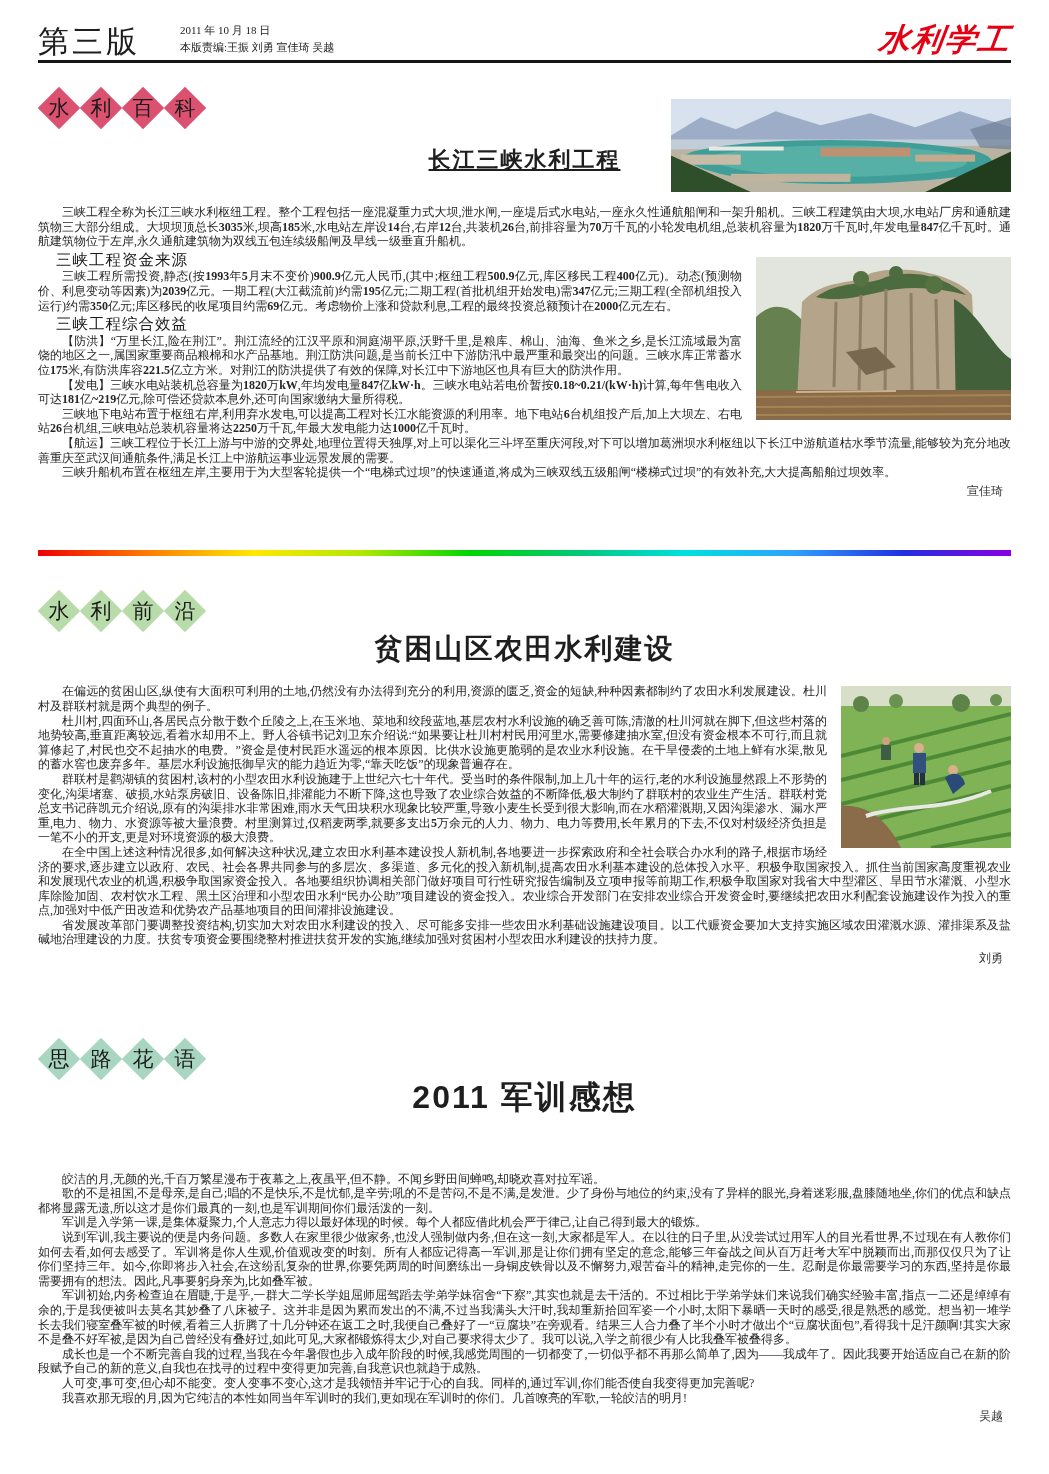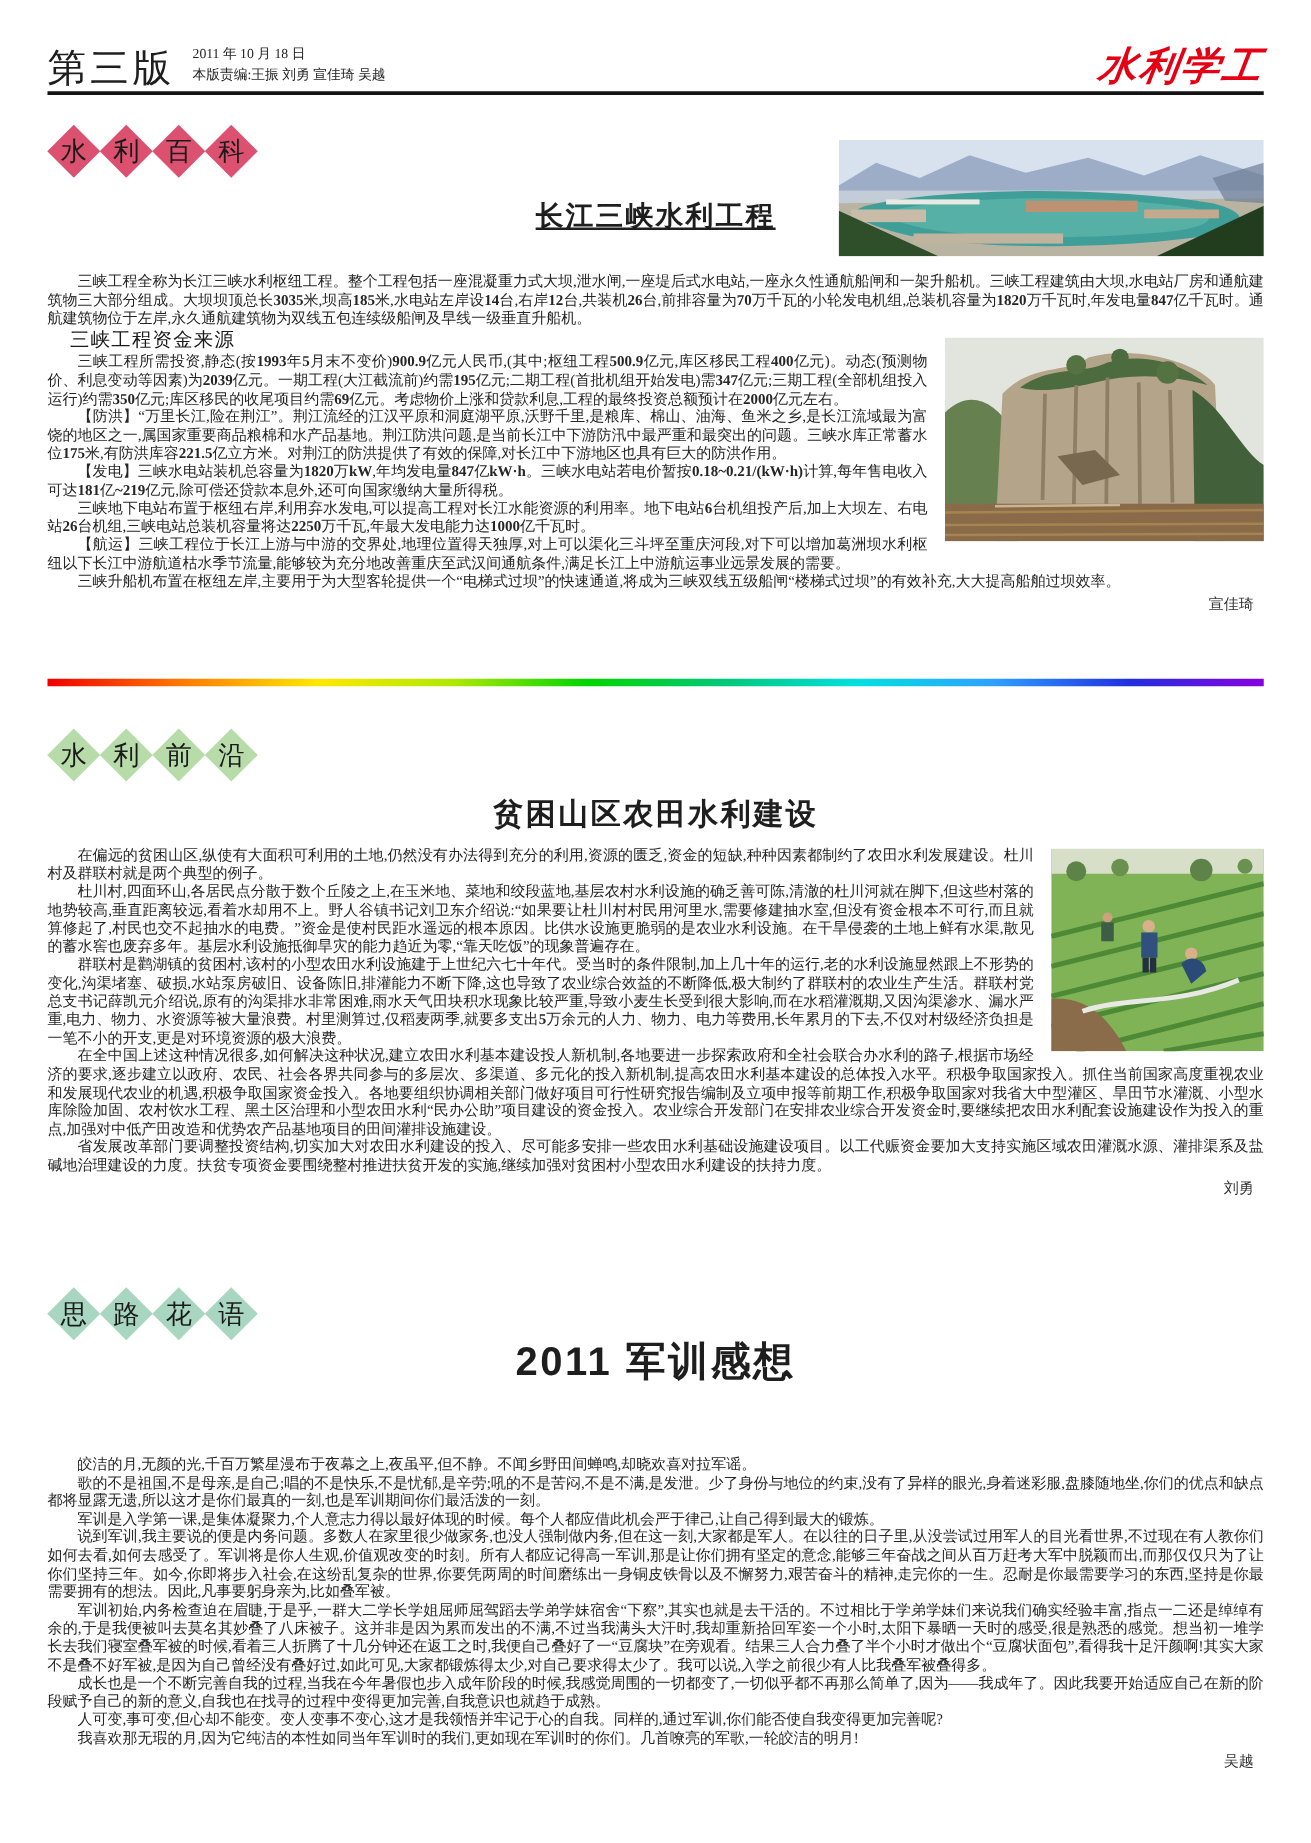--- a/index.html
+++ b/index.html
@@ -4,22 +4,23 @@
 <style>
   html,body { margin:0; padding:0; background:#fff; }
   .page {
     position:relative; width:1049px; height:1474px; background:#ffffff;
     font-family:"Liberation Serif","DejaVu Serif",serif; color:#1e1e1e;
     overflow:hidden;
   }
   
   .masthead-row {
     display:flex; align-items:flex-end;
-    margin:0 38px; padding:35px 0 3px 0;
+    margin:0 38px; padding:22px 0 3px 0;
     border-bottom:3px solid #141414;
+    gap:26px;
   }
   .edition { font-size:31px; letter-spacing:3px; line-height:1; }
   .pub-meta { margin-left:14px; font-size:11px; line-height:1.55; padding-bottom:1px; color:#222; }
   .masthead-title {
     margin-left:auto; font-size:31px; font-weight:bold; font-style:italic;
     transform:skewX(-8deg); letter-spacing:2px; line-height:1; padding-bottom:2px;
   }
   
   .tiles { display:flex; }
   .tile {
@@ -46,21 +47,21 @@
   .author { text-align:right; font-size:12px; margin-top:4px; padding-right:8px; color:#333; }
   
   .art1-head { height:118px; margin-top:24px; }
   .art1-head .art-title { top:58px;text-decoration:underline; }
   .photo-panorama { position:absolute; right:0; top:12px; width:340px; height:93px; }
   .photo-cliff { float:right; width:255px; height:163px; margin:4px 0 6px 14px; }
   
   .divider { height:6px; margin:52px 38px 0 38px; }
   
   .art2-head { height:82px; margin-top:34px; }
-  .art2-head .art-title { top:52px; font-size:24px; }
+  .art2-head .art-title { top:40px; font-size:28px; }
   .art2-body { margin-top:12px; }
   .photo-farm { float:right; width:170px; height:162px; margin:2px 0 8px 14px; }
   
   .art3-head { height:104px; margin-top:72px; }
   .art3-title {
     position:absolute; left:0; right:0; top:38px; text-align:center; margin:0;
     font-family:Liberation Sans, sans-serif; font-weight:600;
     font-size:32px; letter-spacing:2px;
   }
   .art3-body { margin-top:30px; }
@@ -128,20 +129,21 @@
       <circle cx="178" cy="28" r="9" fill="#557243"></circle>
       <path d="M80,45 L78,130 M105,38 L103,135 M130,32 L129,138 M155,36 L156,135 M180,42 L182,132" stroke="#8d7e64" stroke-width="3" fill="none"></path>
       <path d="M90,95 L120,90 L140,110 L110,118 Z" fill="#77684f"></path>
       <rect x="0" y="133" width="255" height="30" fill="#8a6b49"></rect>
       <path d="M0,140 L255,138 M0,150 L255,149 M0,158 L255,157" stroke="#a5854f" stroke-width="2"></path>
       <path d="M40,135 L140,134" stroke="#c9b492" stroke-width="2"></path>
     </svg>
     <div>
         <h3 class="subhead">三峡工程资金来源</h3>
         <p class="para">三峡工程所需投资,静态(按<b>1993</b>年<b>5</b>月末不变价)<b>900.9</b>亿元人民币,(其中;枢纽工程<b>500.9</b>亿元,库区移民工程<b>400</b>亿元)。动态(预测物价、利息变动等因素)为<b>2039</b>亿元。一期工程(大江截流前)约需<b>195</b>亿元;二期工程(首批机组开始发电)需<b>347</b>亿元;三期工程(全部机组投入运行)约需<b>350</b>亿元;库区移民的收尾项目约需<b>69</b>亿元。考虑物价上涨和贷款利息,工程的最终投资总额预计在<b>2000</b>亿元左右。</p>
+        <h3 class="subhead">三峡工程综合效益</h3>
         <p class="para">【防洪】“万里长江,险在荆江”。荆江流经的江汉平原和洞庭湖平原,沃野千里,是粮库、棉山、油海、鱼米之乡,是长江流域最为富饶的地区之一,属国家重要商品粮棉和水产品基地。荆江防洪问题,是当前长江中下游防汛中最严重和最突出的问题。三峡水库正常蓄水位<b>175</b>米,有防洪库容<b>221.5</b>亿立方米。对荆江的防洪提供了有效的保障,对长江中下游地区也具有巨大的防洪作用。</p>
         <p class="para">【发电】三峡水电站装机总容量为<b>1820</b>万<b>kW</b>,年均发电量<b>847</b>亿<b>kW·h</b>。三峡水电站若电价暂按<b>0.18~0.21/(kW·h)</b>计算,每年售电收入可达<b>181</b>亿<b>~219</b>亿元,除可偿还贷款本息外,还可向国家缴纳大量所得税。</p>
         <p class="para">三峡地下电站布置于枢纽右岸,利用弃水发电,可以提高工程对长江水能资源的利用率。地下电站<b>6</b>台机组投产后,加上大坝左、右电站<b>26</b>台机组,三峡电站总装机容量将达<b>2250</b>万千瓦,年最大发电能力达<b>1000</b>亿千瓦时。</p>
         <p class="para">【航运】三峡工程位于长江上游与中游的交界处,地理位置得天独厚,对上可以渠化三斗坪至重庆河段,对下可以增加葛洲坝水利枢纽以下长江中游航道枯水季节流量,能够较为充分地改善重庆至武汉间通航条件,满足长江上中游航运事业远景发展的需要。</p>
         <p class="para">三峡升船机布置在枢纽左岸,主要用于为大型客轮提供一个“电梯式过坝”的快速通道,将成为三峡双线五级船闸“楼梯式过坝”的有效补充,大大提高船舶过坝效率。</p>
       </div>
     <div class="author clear-right">宣佳琦</div>
   </div>
 
   <div class="divider" style="background: linear-gradient(90deg, rgb(240, 0, 0), rgb(255, 122, 0), rgb(255, 232, 0), rgb(176, 232, 0), rgb(0, 212, 0), rgb(0, 200, 120), rgb(0, 224, 224), rgb(47, 160, 255), rgb(32, 48, 224), rgb(138, 0, 224));"></div>

